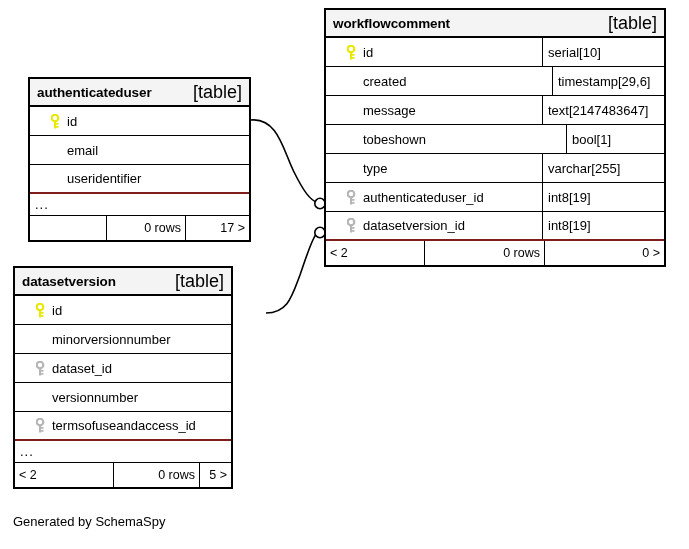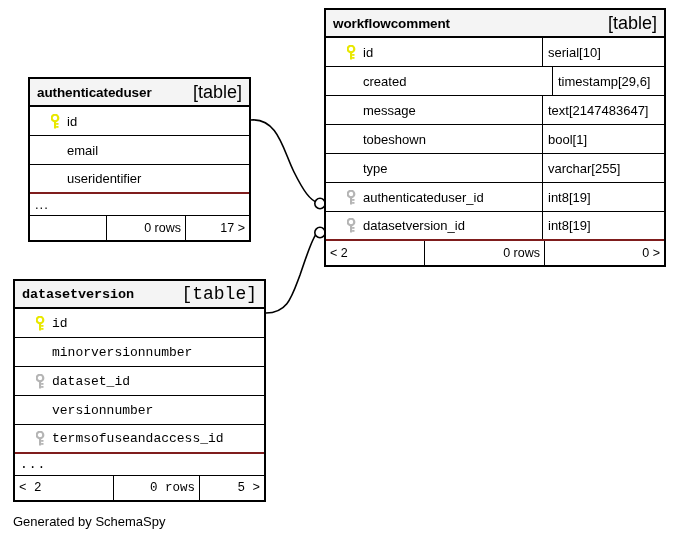--- a/index.html
+++ b/index.html
@@ -197,21 +197,21 @@
         <span>message</span>
       </div>
       <div class="col-type" style="width:122px">text[2147483647]</div>
     </div>
 
     <div class="tbl-row">
       <div class="col-name">
         <span class="key-slot"></span>
         <span>tobeshown</span>
       </div>
-      <div class="col-type" style="width:122px">bool[1]</div>
+      <div class="col-type" style="width:98px">bool[1]</div>
     </div>
 
     <div class="tbl-row">
       <div class="col-name">
         <span class="key-slot"></span>
         <span>type</span>
       </div>
       <div class="col-type" style="width:122px">varchar[255]</div>
     </div>
 
@@ -289,21 +289,21 @@
 
     <div class="ellipsis-row">...</div>
 
     <div class="tbl-footer">
       <div class="foot-cell lft" style="width:76px"></div>
       <div class="foot-cell rgt divider" style="width:79px">0 rows</div>
       <div class="foot-cell rgt divider" style="flex:1 1 auto">17 &gt;</div>
     </div>
   </div>
 
-  <div class="table-box" id="box-datasetversion" style="left:13px; top:279px; width:253px;font-family:Liberation Mono, monospace;">
+  <div class="table-box" id="box-datasetversion" style="left:13px; top:266px; width:220px;">
 
     <div class="tbl-header">
       <span class="tbl-title">datasetversion</span>
       <span class="tbl-kind">[table]</span>
     </div>
 
     <div class="tbl-row">
       <div class="col-name">
         <span class="key-slot">
           <svg class="key-icon" width="11" height="15" viewBox="0 0 11 15">

